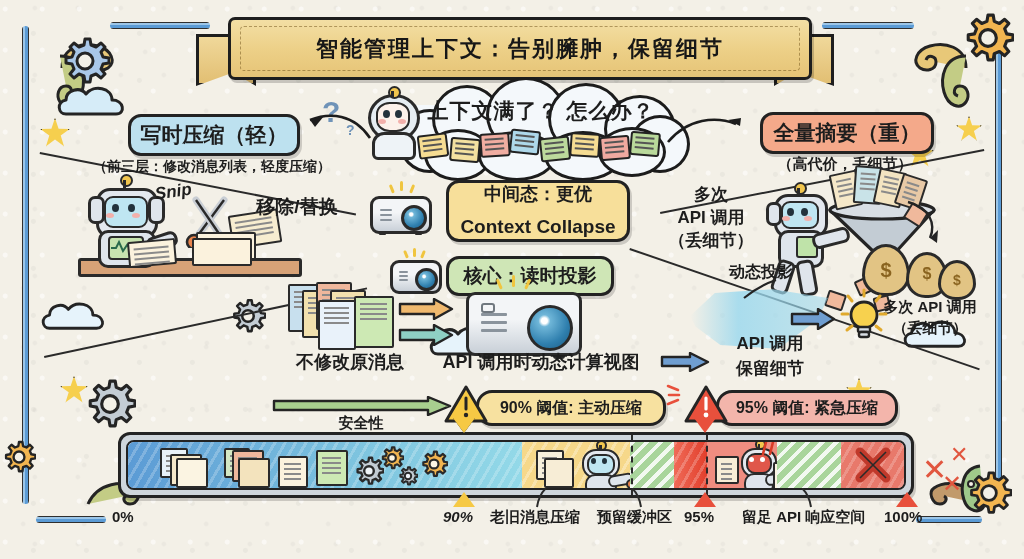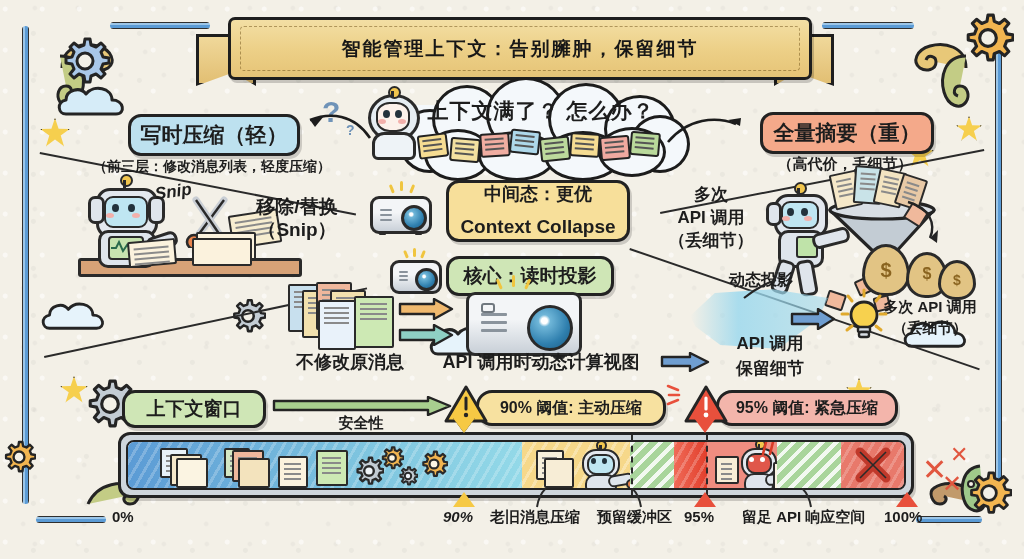--- a/index.html
+++ b/index.html
@@ -30,21 +30,21 @@
     text-align:center;line-height:1.12;font-weight:700;
     box-shadow:2px 3px 0 rgba(0,0,0,.16);}
   .plain{position:absolute;font-weight:700;line-height:1.2;text-align:center;}
   
   #banner{position:absolute;left:228px;top:17px;width:578px;height:57px;
     background:linear-gradient(180deg,#f3dfa4 0%,#eccf86 55%,#e6c477 100%);
     border:3px solid #1e1e1e;border-radius:7px;
     display:flex;align-items:center;justify-content:center;
     box-shadow:2px 3px 0 rgba(0,0,0,.18);}
   #banner .inner{position:absolute;inset:6px 9px;border:1.5px dashed rgba(110,80,25,.5);border-radius:4px;}
-  #banner span{position:relative;font-size:19px;font-weight:800;letter-spacing:2px;color:#171717;}
+  #banner span{position:relative;font-size:22px;font-weight:800;letter-spacing:2px;color:#171717;}
   .tail{position:absolute;top:34px;width:54px;height:46px;border:3px solid #1e1e1e;
     background:linear-gradient(180deg,#f0d89a,#e2bf73);}
   #tailL{left:196px;clip-path:polygon(0 0,100% 0,100% 100%,62% 74%,0 100%);}
   #tailR{left:774px;clip-path:polygon(0 0,100% 0,100% 100%,38% 74%,0 100%);}
   
   .cloud{position:absolute;background:#eef6fb;border:3px solid #1f1f1f;border-radius:50%;}
   
   #thought{position:absolute;left:398px;top:83px;width:286px;height:92px;}
   #thought .lobe{position:absolute;background:#f4f8fb;border:3px solid #1c1c1c;border-radius:50%;}
   #thought .fill{position:absolute;left:14px;top:22px;right:14px;bottom:16px;background:#f4f8fb;}
@@ -321,21 +321,20 @@
   <div class="paper" style="left:196px;top:232px;width:56px;height:24px;">
       <i style="box-shadow:0 5px 0 #8a8a8a;"></i>
     </div>
   <div class="paper" style="left:192px;top:238px;width:56px;height:24px;"></div>
   <div class="paper" style="left:128px;top:240px;width:44px;height:22px;transform:rotate(-5deg);">
       <i></i>
     </div>
 
   <div class="plain" style="left:232px;top:196px;width:130px;font-size:19px;">
     <div>移除/替换</div>
-    <div>（Snip）</div>
   </div>
 
   <div class="proj" style="left:370px;top:196px;width:56px;height:32px;">
     <div class="lens" style="left:28px;top:6px;width:20px;height:20px;"></div>
     <div class="vent" style="left:7px;top:10px;width:12px;height:2px;box-shadow:0 5px 0 #8a939c,0 10px 0 #8a939c;"></div>
     <div class="foot" style="left:6px;top:32px;width:7px;height:4px;"></div>
     <div class="foot" style="left:42px;top:32px;width:7px;height:4px;"></div>
   </div>
   <div class="spark" style="left:392px;top:184px;width:3px;height:9px;transform:rotate(-22deg);"></div>
   <div class="spark" style="left:400px;top:181px;width:3px;height:10px;"></div>
@@ -461,21 +460,21 @@
     <div class="vent" style="left:12px;top:18px;width:26px;height:3px;box-shadow:0 8px 0 #8a939c,0 16px 0 #8a939c;"></div>
     <div style="position:absolute;left:12px;top:8px;width:10px;height:6px;border:2px solid #70787f;border-radius:3px;"></div>
     <div class="foot" style="left:12px;top:58px;width:12px;height:6px;border-radius:0 0 3px 3px;"></div>
     <div class="foot" style="left:84px;top:58px;width:12px;height:6px;border-radius:0 0 3px 3px;"></div>
   </div>
   <div class="spark" style="left:500px;top:278px;width:3px;height:11px;transform:rotate(-24deg);"></div>
   <div class="spark" style="left:512px;top:275px;width:3px;height:12px;"></div>
   <div class="spark" style="left:524px;top:278px;width:3px;height:11px;transform:rotate(24deg);"></div>
 
   <div id="beam"></div>
-  <div class="plain" style="left:706px;top:262px;width:110px;font-size:16px;margin-top:8px;">动态投影</div>
+  <div class="plain" style="left:706px;top:262px;width:110px;font-size:16px;">动态投影</div>
   <svg class="abs" style="left:742px;top:278px;" width="36" height="22" viewBox="0 0 36 22">
     <path d="M34 2 C22 6 12 12 2 20" fill="none" stroke="#242424" stroke-width="2.2"></path>
   </svg>
 
   <svg class="abs" style="left:790px;top:308px;" width="46" height="22" viewBox="0 0 46 22">
     <path d="M2 6 L28 6 L28 1 L44 11 L28 21 L28 16 L2 16 Z" fill="#6f9ed1" stroke="#242424" stroke-width="2.4" stroke-linejoin="round"></path>
   </svg>
   <svg class="abs" style="left:840px;top:288px;" width="48" height="54" viewBox="0 0 48 54">
     <g stroke="#e0a92c" stroke-width="3" stroke-linecap="round">
       <path d="M24 2 v6"></path>
@@ -494,23 +493,20 @@
   <div class="plain" style="left:424px;top:352px;width:234px;font-size:18px;">API 调用时动态计算视图</div>
   <div class="plain" style="left:280px;top:352px;width:140px;font-size:18px;">不修改原消息</div>
   <svg class="abs" style="left:660px;top:352px;" width="50" height="20" viewBox="0 0 50 20">
     <path d="M2 5 L30 5 L30 1 L48 10 L30 19 L30 14 L2 14 Z" fill="#6f9ed1" stroke="#242424" stroke-width="2.4" stroke-linejoin="round"></path>
   </svg>
   <div class="plain" style="left:714px;top:332px;width:112px;font-size:17px;line-height:1.45;">
     <div>API 调用</div>
     <div>保留细节</div>
   </div>
 
-  <div class="cbox" style="left:122px;top:390px;width:138px;height:32px;background:#cfe6b6;font-size:19px;">
-    <span>上下文窗口</span>
-  </div>
   <svg class="abs" style="left:272px;top:396px;" width="180" height="20" viewBox="0 0 180 20">
     <path d="M2 5 L156 5 L156 1 L178 10 L156 19 L156 14 L2 14 Z" fill="#a8cf8f" stroke="#242424" stroke-width="2.4" stroke-linejoin="round"></path>
   </svg>
   <div class="plain" style="left:286px;top:414px;width:150px;font-size:15px;">安全性</div>
 
   <div class="cbox" style="left:476px;top:390px;width:184px;height:30px;background:#f7e1a0;font-size:16px;border-radius:16px;">
     <span>90% 阈值: 主动压缩</span>
   </div>
   <svg class="abs" style="left:444px;top:384px;" width="44" height="40" viewBox="0 0 44 40">
     <path d="M22 3 L42 37 L2 37 Z" fill="#f6c944" stroke="#242424" stroke-width="3" stroke-linejoin="round"></path>

